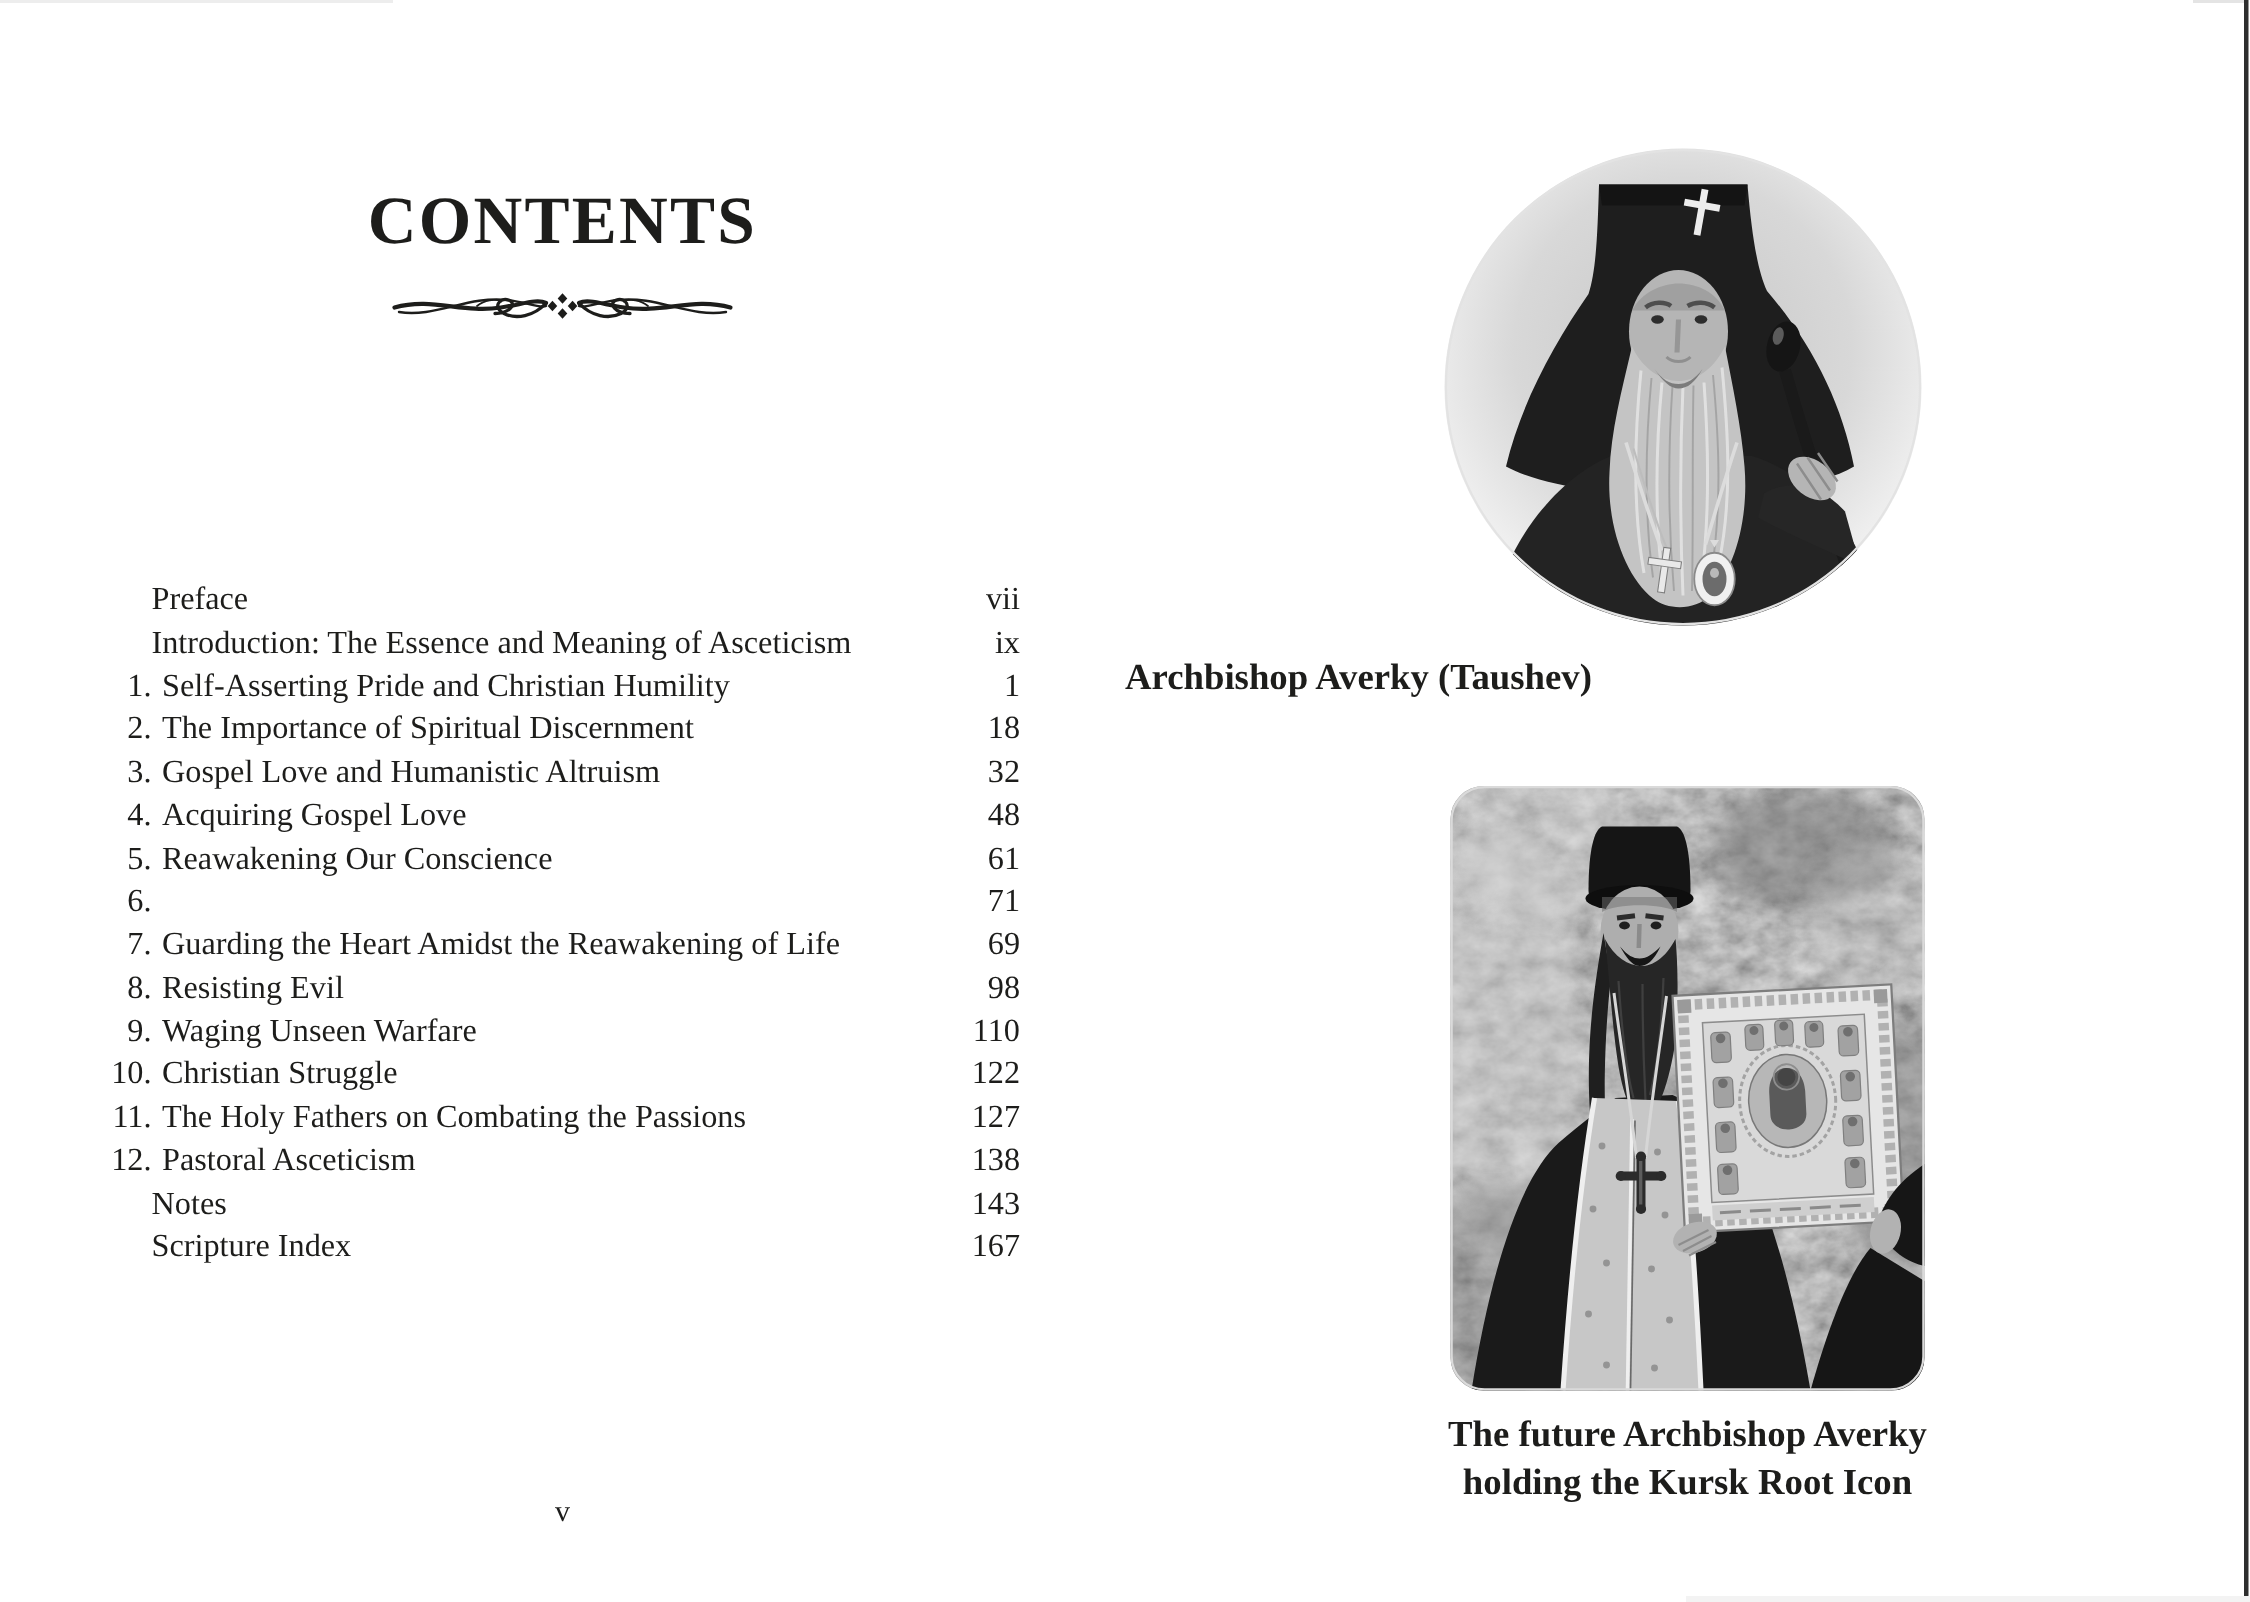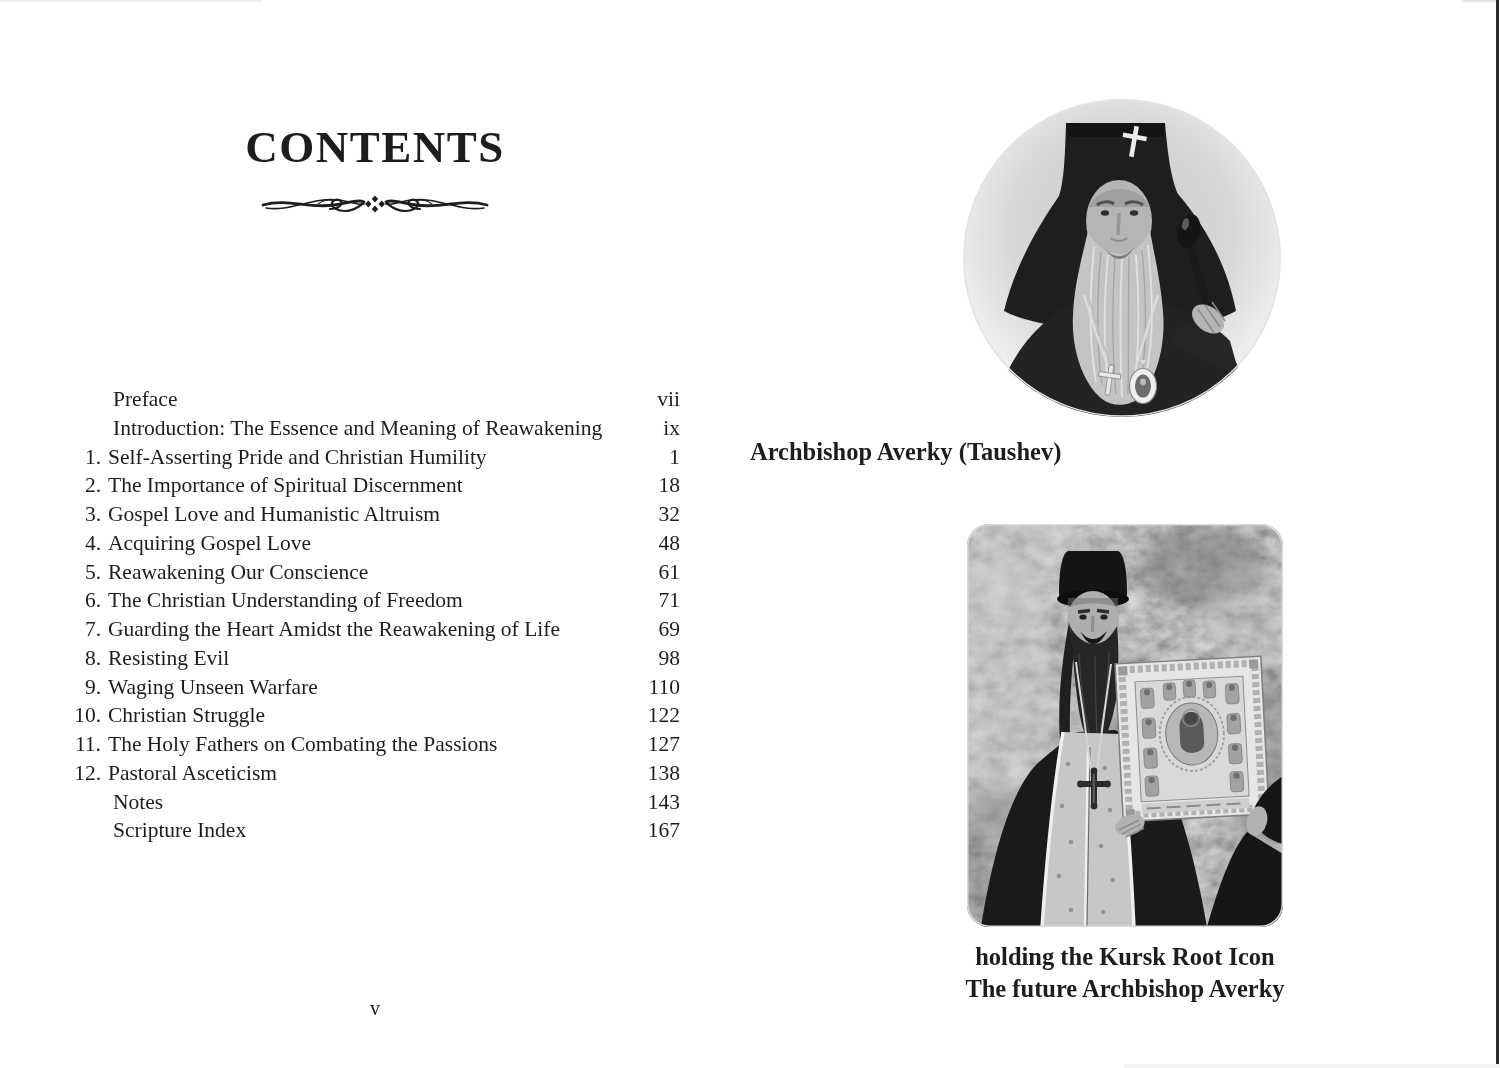--- a/index.html
+++ b/index.html
@@ -16,21 +16,21 @@
   .contents-title {
     position:absolute; top:124px; left:0; width:100%;
     text-align:center; font-size:45px; font-weight:bold;
     letter-spacing:1.5px; line-height:46px;
   }
   .ornament { position:absolute; top:191px; left:260px; width:230px; height:26px; }
 
   .toc { position:absolute; left:68px; top:385px; width:612px; font-size:21.5px; }
   .toc-row { display:flex; align-items:baseline; line-height:28.75px; white-space:nowrap; }
   .toc-num { flex:none; width:33px; text-align:right; }
-  .toc-label { margin-left:12px; }
+  .toc-label { margin-left:0; }
   .toc-row.numbered .toc-label { margin-left:7px; }
   .toc-page { margin-left:auto; flex:none; text-align:left; }
 
   .folio {
     position:absolute; top:997px; left:0; width:100%;
     text-align:center; font-size:20px;
   }
 
   
   .figure1 { position:absolute; left:212px; top:97px; width:320px; height:322px; }
@@ -76,21 +76,21 @@
   </svg>
 
   <div class="toc">
       <div class="toc-row">
         <span class="toc-num"></span>
         <span class="toc-label">Preface</span>
         <span class="toc-page">vii</span>
       </div>
       <div class="toc-row">
         <span class="toc-num"></span>
-        <span class="toc-label">Introduction: The Essence and Meaning of Reawakening</span>
+        <span class="toc-label">Introduction: The Essence and Meaning of Asceticism</span>
         <span class="toc-page">ix</span>
       </div>
       <div class="toc-row numbered">
         <span class="toc-num">1.</span>
         <span class="toc-label">Self-Asserting Pride and Christian Humility</span>
         <span class="toc-page">1</span>
       </div>
       <div class="toc-row numbered">
         <span class="toc-num">2.</span>
         <span class="toc-label">The Importance of Spiritual Discernment</span>
@@ -106,21 +106,20 @@
         <span class="toc-label">Acquiring Gospel Love</span>
         <span class="toc-page">48</span>
       </div>
       <div class="toc-row numbered">
         <span class="toc-num">5.</span>
         <span class="toc-label">Reawakening Our Conscience</span>
         <span class="toc-page">61</span>
       </div>
       <div class="toc-row numbered">
         <span class="toc-num">6.</span>
-        <span class="toc-label">The Christian Understanding of Freedom</span>
         <span class="toc-page">71</span>
       </div>
       <div class="toc-row numbered">
         <span class="toc-num">7.</span>
         <span class="toc-label">Guarding the Heart Amidst the Reawakening of Life</span>
         <span class="toc-page">69</span>
       </div>
       <div class="toc-row numbered">
         <span class="toc-num">8.</span>
         <span class="toc-label">Resisting Evil</span>
@@ -349,21 +348,21 @@
       <path d="M316,252 C298,264 288,278 284,294 C292,310 306,318 316,320 Z" fill="#161616"></path>
       <path d="M240,403 C252,360 266,324 280,308 L316,330 L316,403 Z" fill="#161616"></path>
       <ellipse cx="290" cy="297" rx="10" ry="15" fill="#b2b2b2" transform="rotate(14 290 297)"></ellipse>
       <ellipse cx="163" cy="301" rx="15" ry="10" fill="#b2b2b2" transform="rotate(-18 163 301)"></ellipse>
       <path d="M152,306 L172,296 M155,310 L174,300 M159,313 L177,304" stroke="#8d8d8d" stroke-width="1.4" fill="none"></path>
     </g>
     <rect x="0.75" y="0.75" width="314.5" height="401.5" rx="22" fill="none" stroke="#dadada" stroke-width="1.5"></rect>
   </svg>
 
   <div class="fig2-caption">
+    <div>The future Archbishop Averky</div>
     <div>holding the Kursk Root Icon</div>
-    <div>The future Archbishop Averky</div>
   </div>
 </div>
 
 <div class="edge-top"></div>
 <div class="edge-right"></div>
 <div class="edge-right-light"></div>
 <div class="edge-bottom"></div>
 
 </body></html>

